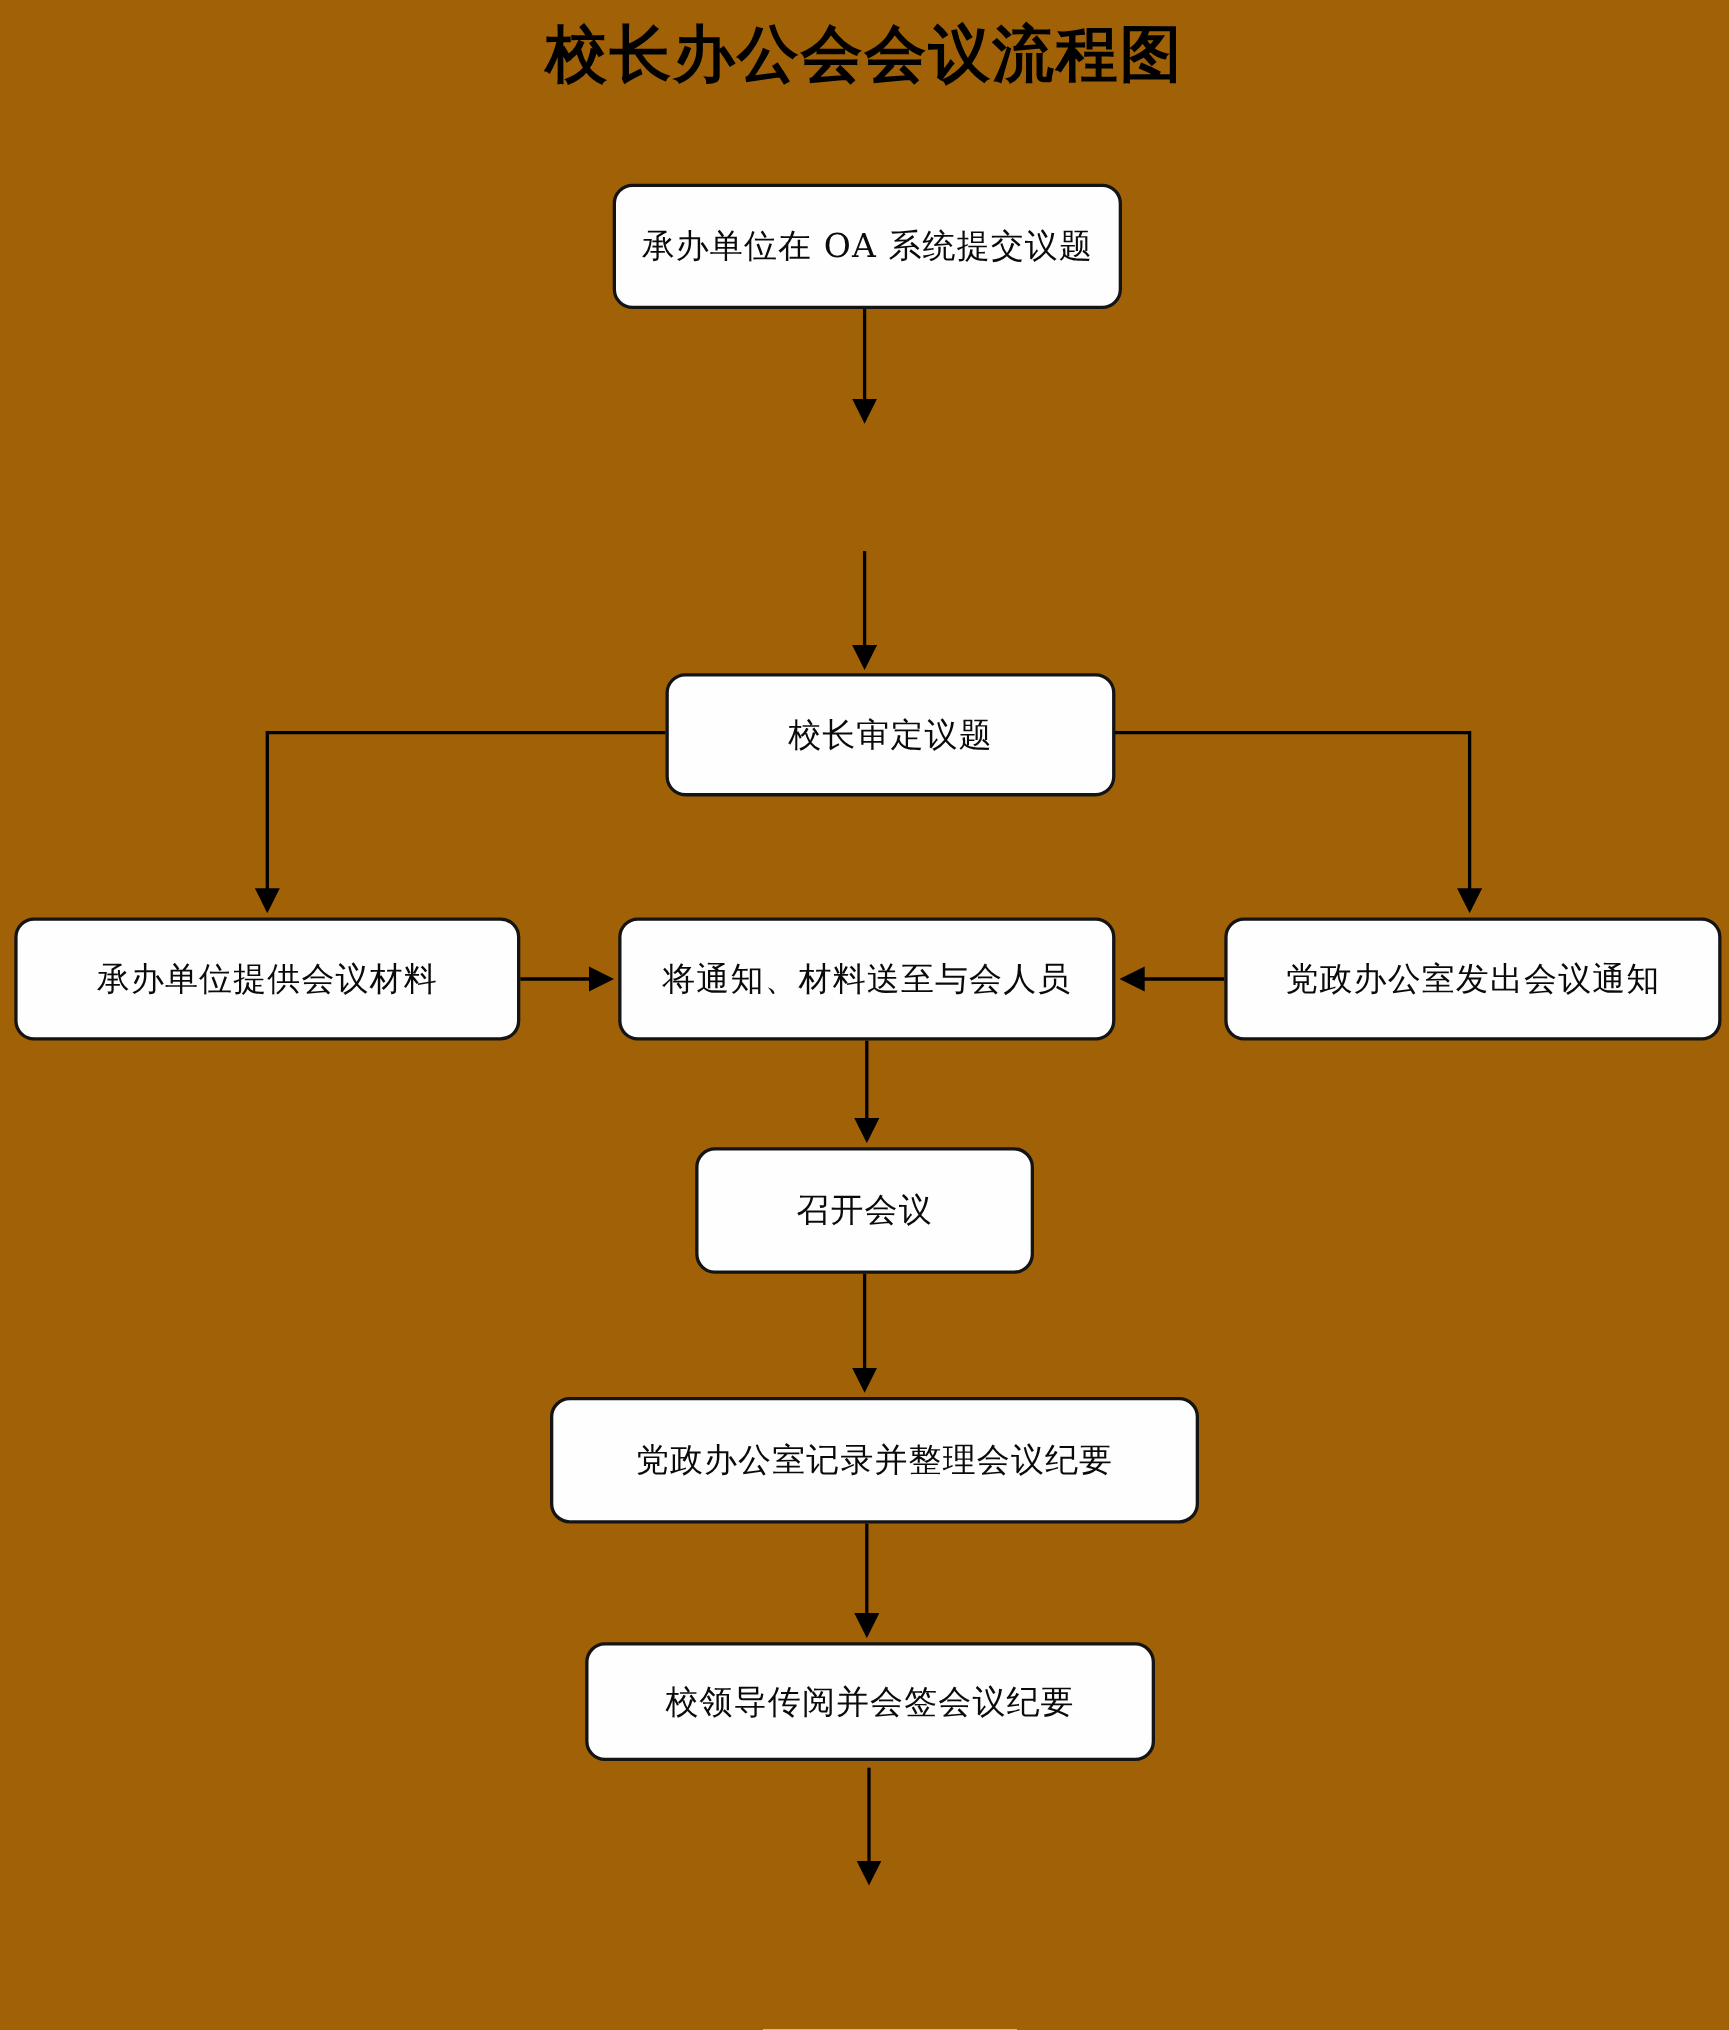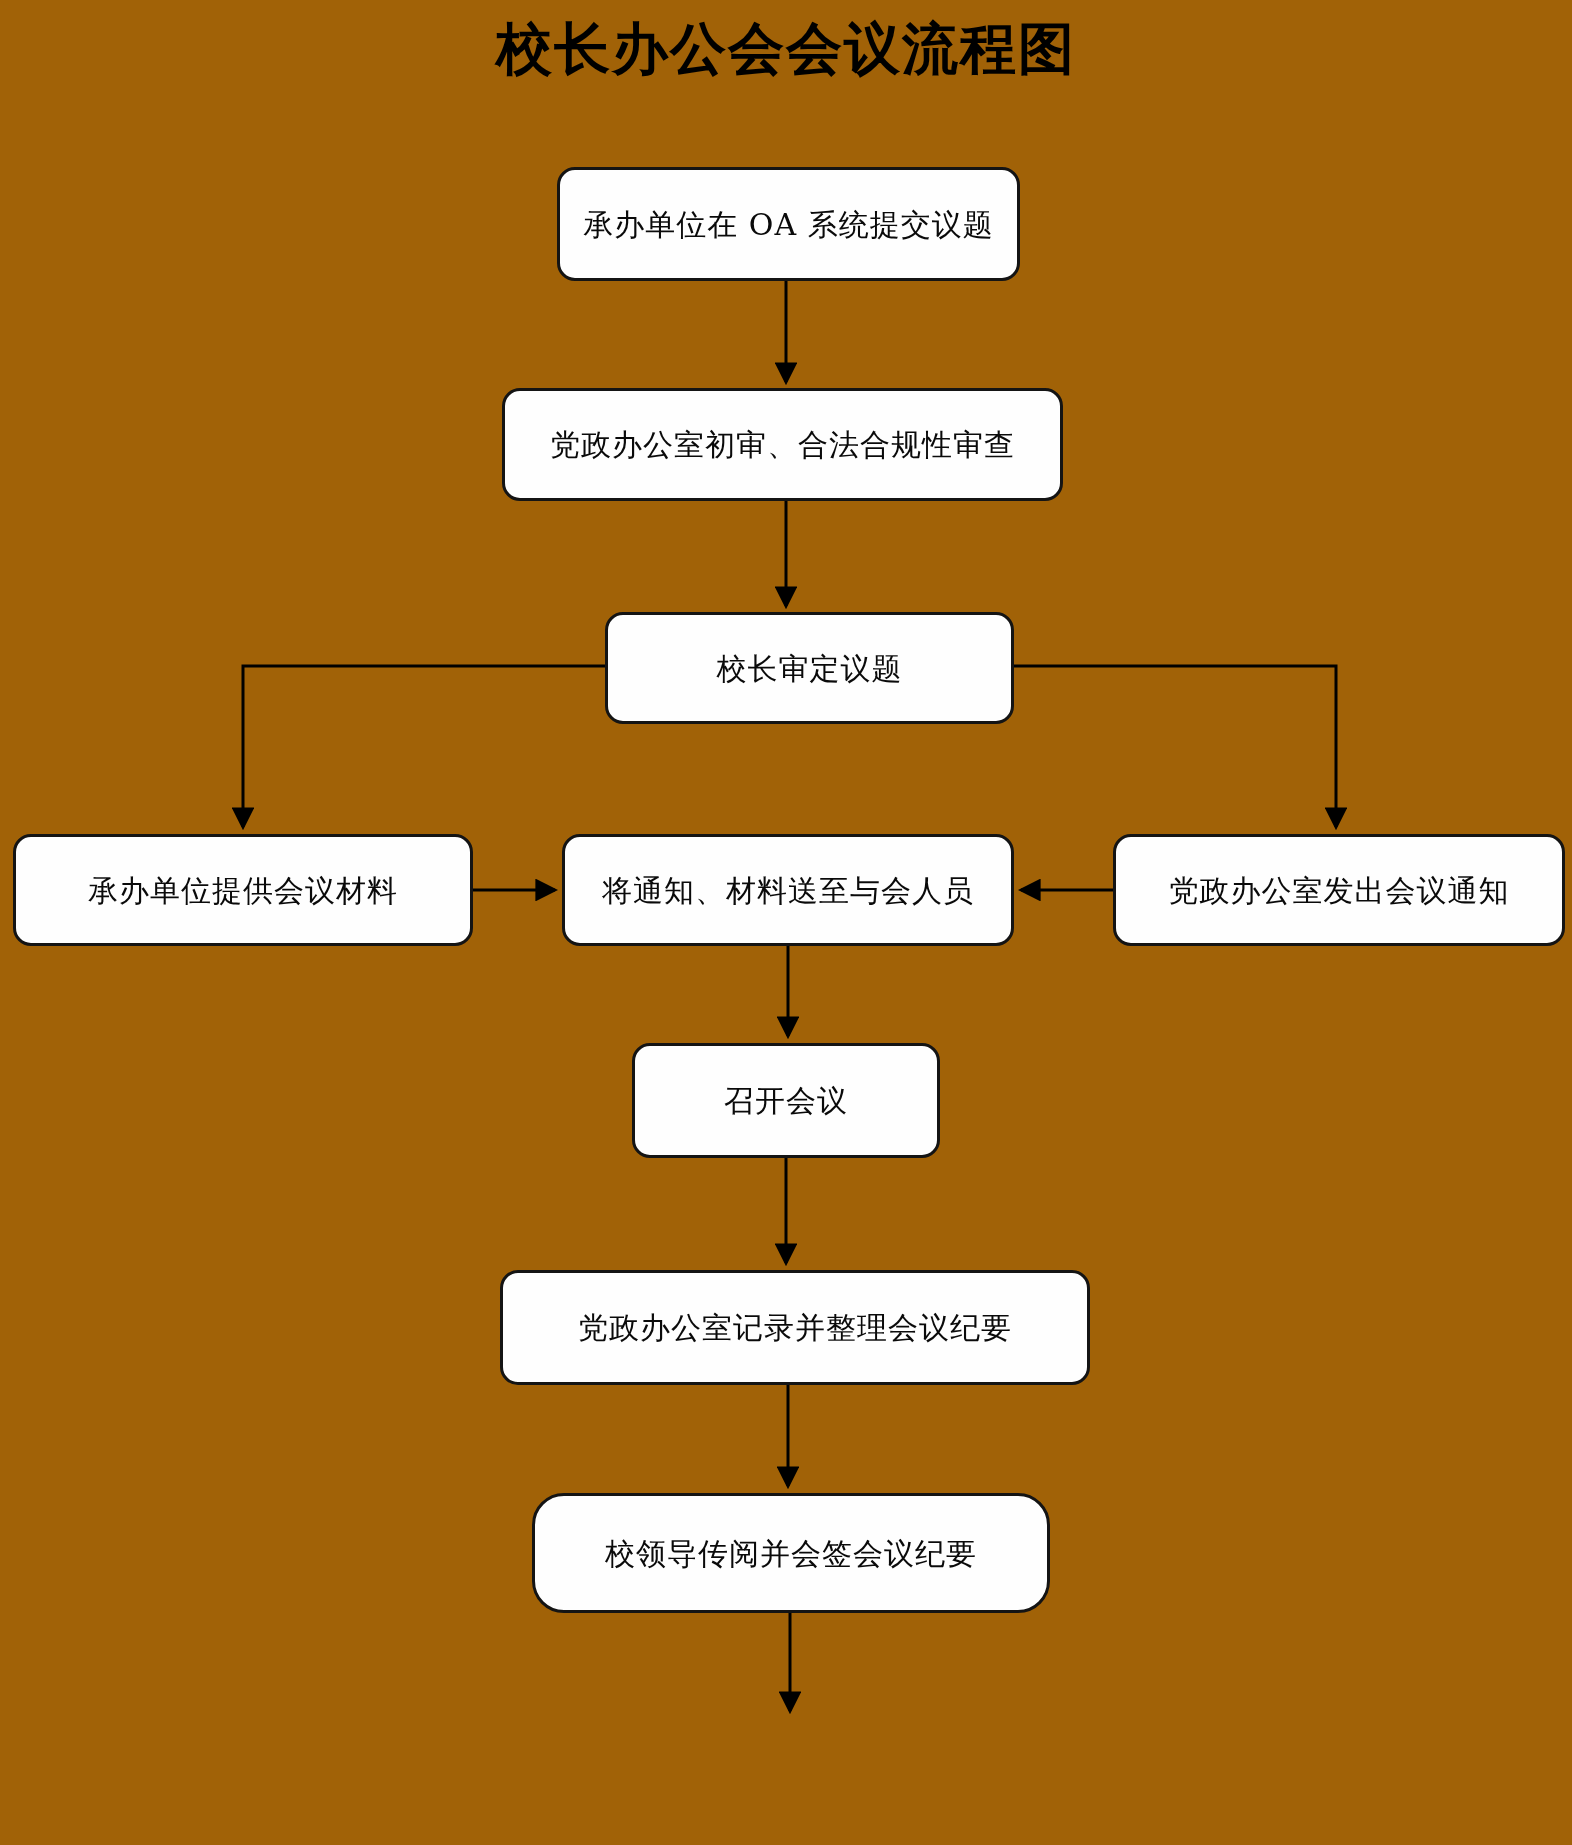--- a/index.html
+++ b/index.html
@@ -51,21 +51,21 @@
   }
   
   #n-submit    { left: 557px;  top: 167px;  width: 463px; height: 114px; }
   #n-review    { left: 502px;  top: 388px;  width: 561px; height: 113px; }
   #n-president { left: 605px;  top: 612px;  width: 409px; height: 112px; }
   #n-materials { left: 13px;   top: 834px;  width: 460px; height: 112px; }
   #n-deliver   { left: 562px;  top: 834px;  width: 452px; height: 112px; }
   #n-notice    { left: 1113px; top: 834px;  width: 452px; height: 112px; }
   #n-meeting   { left: 632px;  top: 1043px; width: 308px; height: 115px; }
   #n-record    { left: 500px;  top: 1270px; width: 590px; height: 115px; text-align: right; }
-  #n-circulate { left: 532px;  top: 1493px; width: 518px; height: 120px; border-radius: 32px; }
+  #n-circulate { left: 532px;  top: 1493px; width: 518px; height: 108px; }
   #n-print     { left: 533px;  top: 1718px; width: 517px; height: 114px; }
 </style>
 </head>
 <body>
 
 <div id="canvas">
 
   <div id="title">校长办公会会议流程图</div>
 
   <svg id="edges-layer" viewBox="0 0 1572 1845" xmlns="http://www.w3.org/2000/svg">
@@ -82,21 +82,20 @@
       <path d="M473 890 H555" marker-end="url(#arr)"></path>
       <path d="M1113 890 H1021" marker-end="url(#arr)"></path>
       <path d="M788 946 V1036" marker-end="url(#arr)"></path>
       <path d="M786 1158 V1263" marker-end="url(#arr)"></path>
       <path d="M788 1385 V1486" marker-end="url(#arr)"></path>
       <path d="M790 1607 V1711" marker-end="url(#arr)"></path>
     </g>
   </svg>
 
   <div class="node" id="n-submit">承办单位在 OA 系统提交议题</div>
-  <div class="node" id="n-review">党政办公室初审、合法合规性审查</div>
   <div class="node" id="n-president">校长审定议题</div>
   <div class="node" id="n-materials">承办单位提供会议材料</div>
   <div class="node" id="n-deliver">将通知、材料送至与会人员</div>
   <div class="node" id="n-notice">党政办公室发出会议通知</div>
   <div class="node" id="n-meeting">召开会议</div>
   <div class="node" id="n-record">党政办公室记录并整理会议纪要</div>
   <div class="node" id="n-circulate">校领导传阅并会签会议纪要</div>
 
 </div>
 

